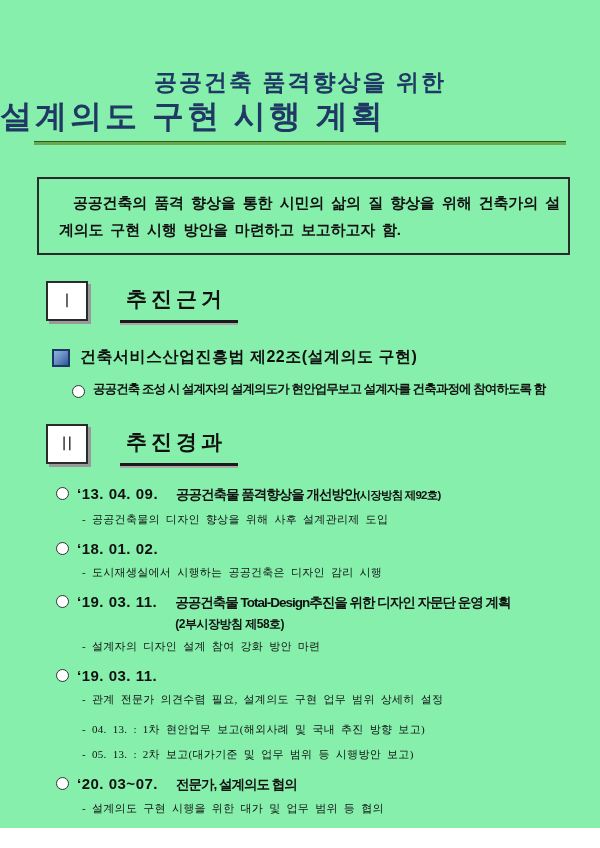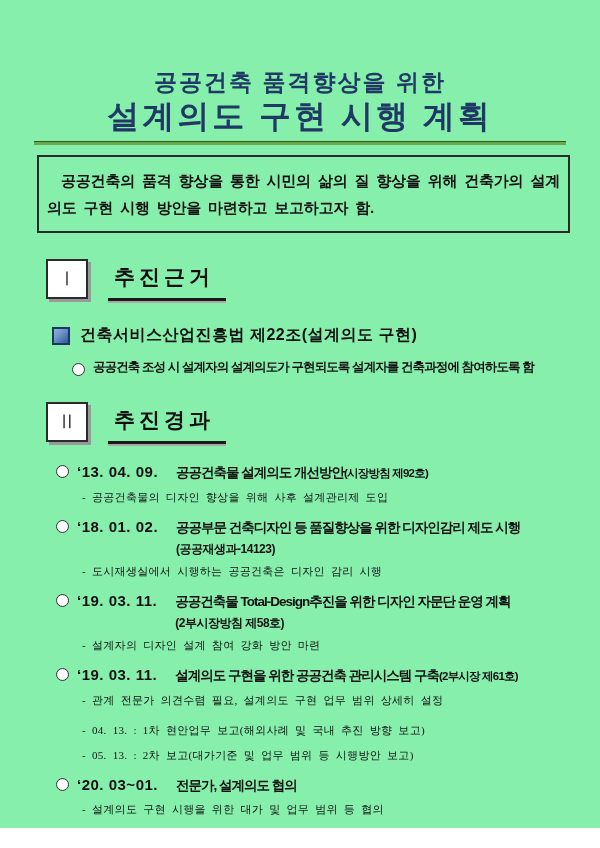--- a/index.html
+++ b/index.html
@@ -16,37 +16,37 @@
   }
   
   .title-line1{
     text-align:center;
     color:var(--title-navy,#1f3864);
     font-size:23px;font-weight:bold;
     letter-spacing:2px;
     line-height:28px;
   }
   .title-line2{
-    text-align:center;
+    text-align:left;
     color:var(--title-navy,#1f3864);
     font-size:32px;font-weight:bold;
     letter-spacing:3px;
     line-height:40px;
   }
   .green-rule{
     margin:5px 34px 0 34px;
     height:3px;
     background:var(--rule-green,#6aa84f);
     border-top:1px solid #2f5d17;
   }
   
   .intro-box{
-    margin:10px 30px 0 37px;
+    margin:32px 30px 0 37px;
     border:2px solid #2b2b2b;
-    padding:10px 8px 10px 8px;
+    padding:10px 8px 10px 20px;
     font-size:15px;font-weight:bold;
     line-height:1.8;
     text-align:justify;
     text-indent:14px;
     letter-spacing:-0.2px;
     word-spacing:3px;
   }
   
   .section-header{
     display:flex;align-items:flex-start;
@@ -55,21 +55,21 @@
   .numeral-box{
     width:38px;height:36px;
     border:2px solid #2b2b2b;
     box-shadow:3px 3px 0 #999;
     background:#fff;
     display:flex;align-items:center;justify-content:center;
     font-size:19px;color:#3c3c3c;
     font-family:"Liberation Serif",serif;
   }
   .section-title{
-    margin-left:20px;
+    margin-left:32px;
     font-size:21px;font-weight:bold;
     letter-spacing:4px;
     padding:4px 12px 7px 6px;
     border-bottom:3px solid #1a1a1a;
     box-shadow:0 2px 0 #a9a9a9;
     color:#111;
   }
   
   .basis{margin:24px 0 0 52px;text-align:center;}
   .basis-law-row{display:flex;align-items:center;}
@@ -153,54 +153,50 @@
     <div class="section-title">추진근거</div>
   </div>
 
   <div class="basis">
     <div class="basis-law-row">
       <span class="square-icon"></span>
       <span class="basis-law">건축서비스산업진흥법 제22조(설계의도 구현)</span>
     </div>
     <div class="basis-detail-row">
       <span class="circle-bullet"></span>
-      <span class="basis-detail">공공건축 조성 시 설계자의 설계의도가 구현되도록 설계자를 건축과정에 참여하도록 함</span>
+      <span class="basis-detail">공공건축 조성 시 설계자의 설계의도가 현안업무보고 설계자를 건축과정에 참여하도록 함</span>
     </div>
   </div>
 
   <div class="section-header">
     <div class="numeral-box">
       <span>Ⅱ</span>
     </div>
     <div class="section-title">추진경과</div>
   </div>
 
   <div class="history" id="history-list">
   <div class="item">
     <div class="item-head">
       <span class="circle-bullet"></span>
       <span class="item-date">‘13. 04. 09.</span>
       <span class="title-block">
-        <span class="item-title">공공건축물 설계의도 개선방안</span><span class="item-suffix">(시장방침 제92호)</span>
+        <span class="item-title">공공건축물 품격향상을 개선방안</span><span class="item-suffix">(시장방침 제92호)</span>
         
       </span>
     </div>
     <div class="subs">
           <div class="sub">- 공공건축물의 디자인 향상을 위해 사후 설계관리제 도입</div>
         </div>
   </div>
 
   <div class="item">
     <div class="item-head">
       <span class="circle-bullet"></span>
       <span class="item-date">‘18. 01. 02.</span>
-      <span class="title-block">
-        <span class="item-title">공공부문 건축디자인 등 품질향상을 위한 디자인감리 제도 시행</span>
-        <span class="item-ref">(공공재생과-14123)</span>
-      </span>
     </div>
     <div class="subs">
           <div class="sub">- 도시재생실에서 시행하는 공공건축은 디자인 감리 시행</div>
         </div>
   </div>
 
   <div class="item">
     <div class="item-head">
       <span class="circle-bullet"></span>
       <span class="item-date">‘19. 03. 11.</span>
@@ -211,41 +207,37 @@
     </div>
     <div class="subs">
           <div class="sub">- 설계자의 디자인 설계 참여 강화 방안 마련</div>
         </div>
   </div>
 
   <div class="item">
     <div class="item-head">
       <span class="circle-bullet"></span>
       <span class="item-date">‘19. 03. 11.</span>
-      <span class="title-block">
-        <span class="item-title">설계의도 구현을 위한 공공건축 관리시스템 구축</span><span class="item-suffix">(2부시장 제61호)</span>
-        
-      </span>
     </div>
     <div class="subs">
           <div class="sub">- 관계 전문가 의견수렴 필요, 설계의도 구현 업무 범위 상세히 설정</div>
         </div>
   </div>
 
   <div class="item">
     <div class="subs">
           <div class="sub">- 04. 13. : 1차 현안업무 보고(해외사례 및 국내 추진 방향 보고)</div>
           <div class="sub">- 05. 13. : 2차 보고(대가기준 및 업무 범위 등 시행방안 보고)</div>
         </div>
   </div>
 
   <div class="item">
     <div class="item-head">
       <span class="circle-bullet"></span>
-      <span class="item-date">‘20. 03~01.</span>
+      <span class="item-date">‘20. 03~07.</span>
       <span class="title-block">
         <span class="item-title">전문가, 설계의도 협의</span>
         
       </span>
     </div>
     <div class="subs">
           <div class="sub">- 설계의도 구현 시행을 위한 대가 및 업무 범위 등 협의</div>
         </div>
   </div>
 </div>

